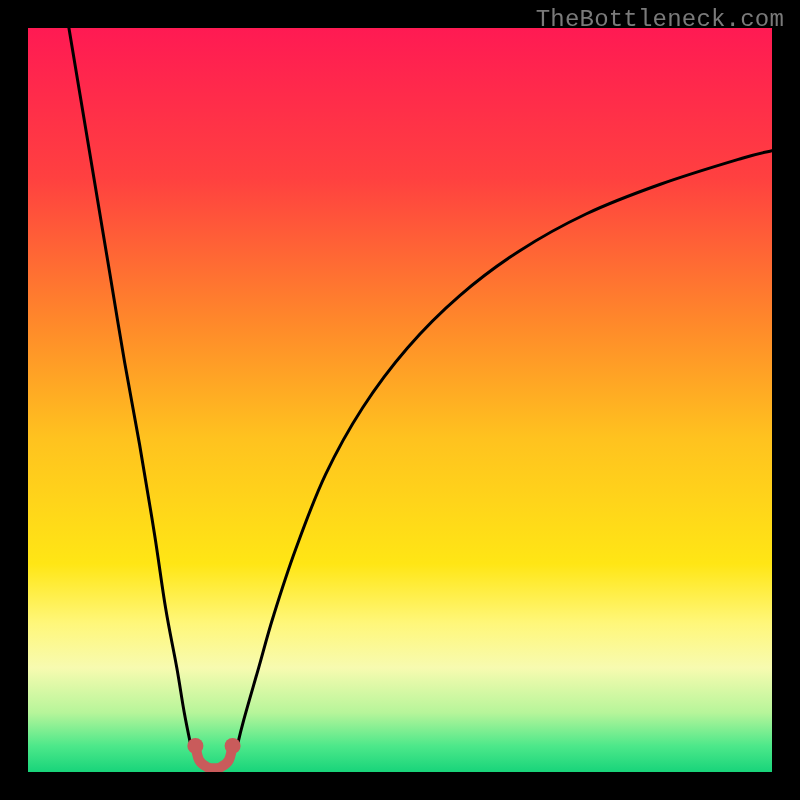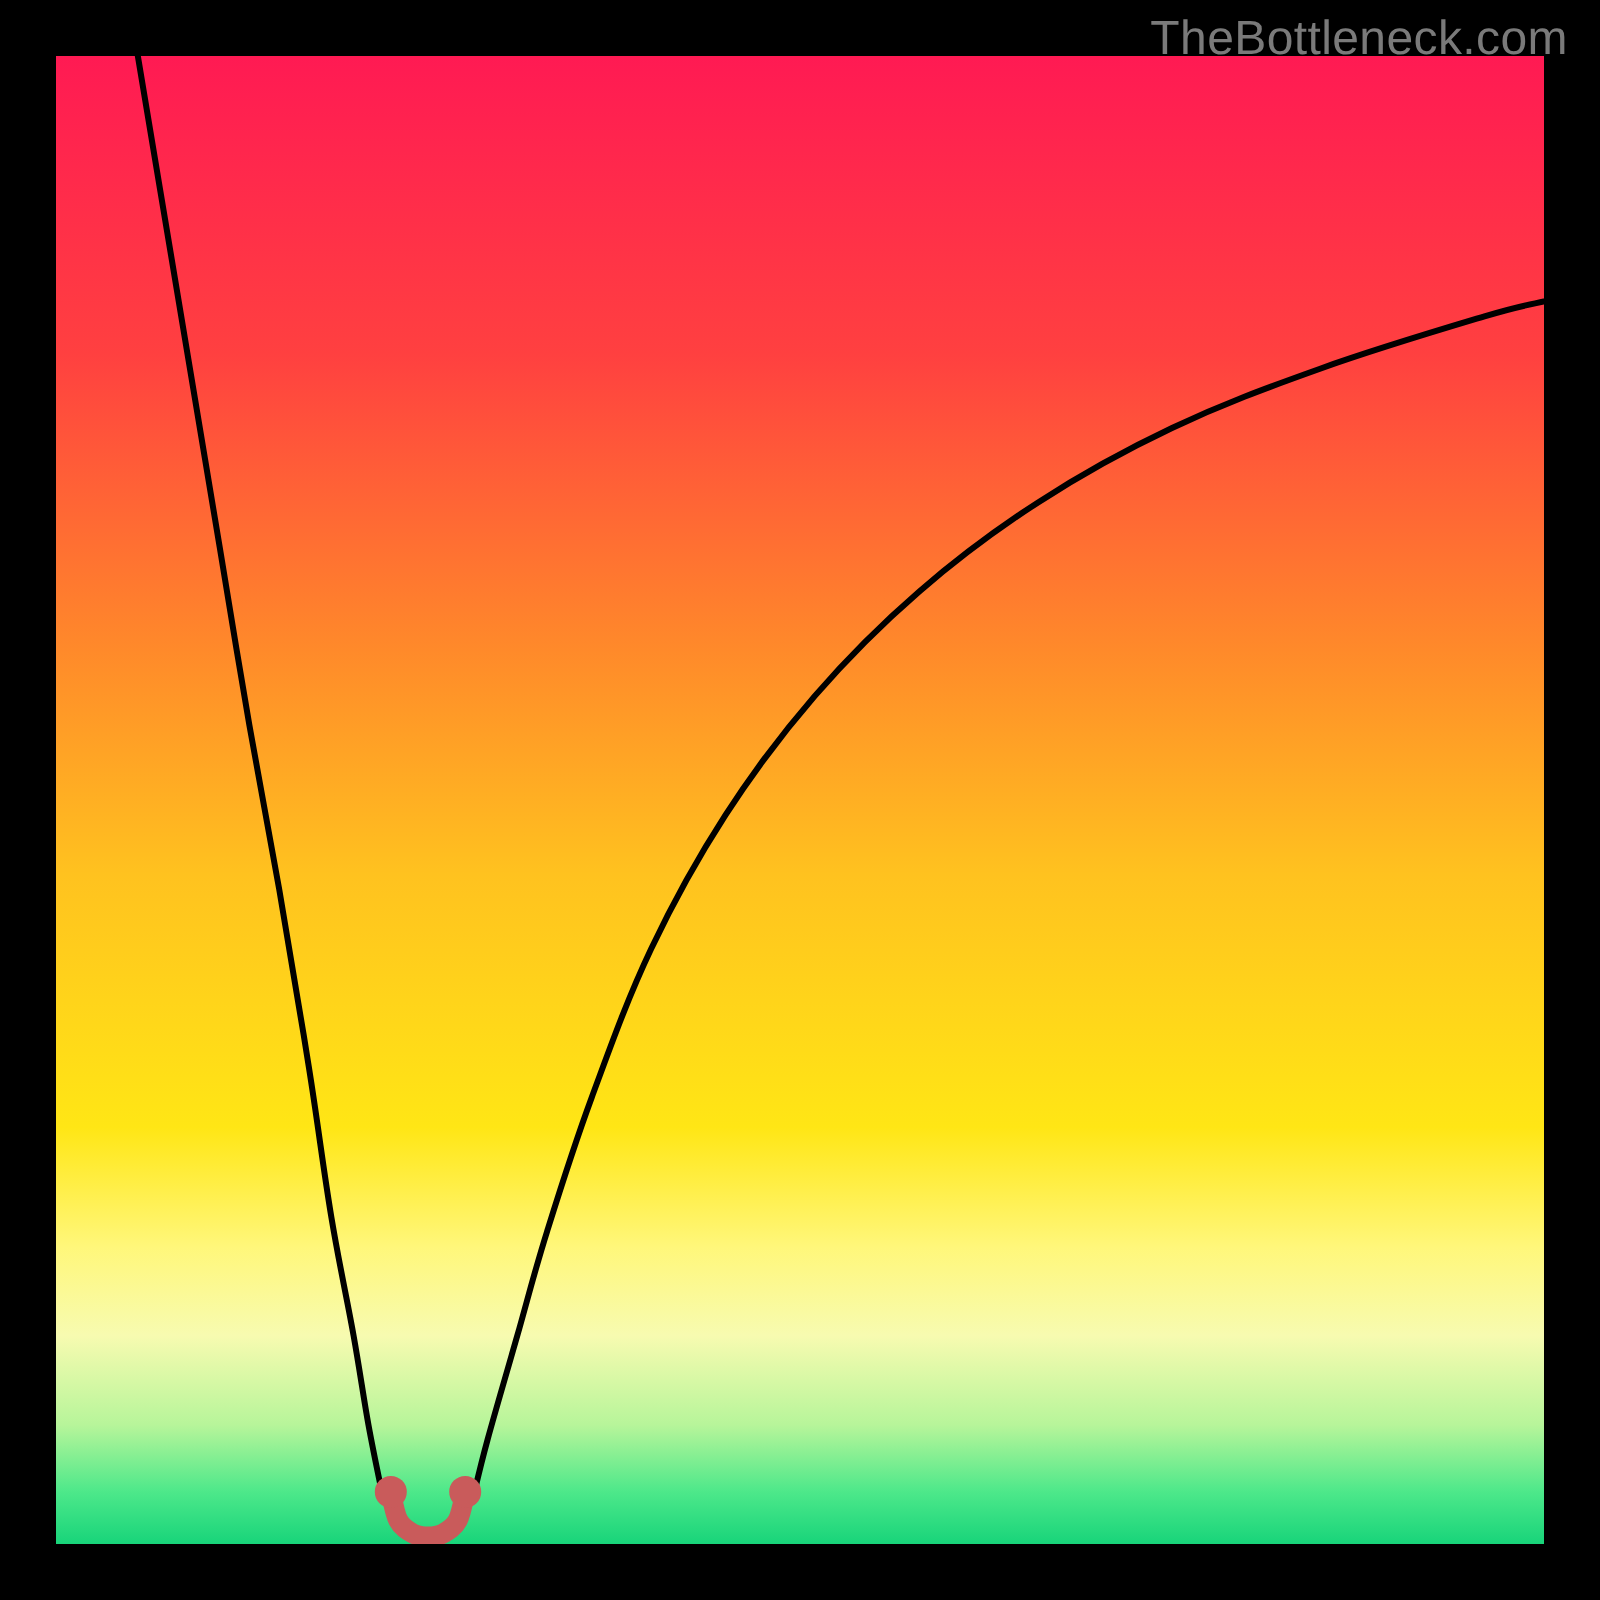--- a/index.html
+++ b/index.html
@@ -13,21 +13,21 @@
   .frame {
     position: relative;
     width: 800px;
     height: 800px;
     background: #000;
   }
   .watermark {
     position: absolute;
     top: 6px;
     right: 16px;
-    font-family: Liberation Sans, sans-serif;
+    font-family: Liberation Mono, monospace;
     font-size: 24px;
     font-weight: 500;
     color: #7a7a7a;
     letter-spacing: 0.2px;
     z-index: 5;
   }
   .plot {
     position: absolute;
     left: 28px;
     top: 28px;

